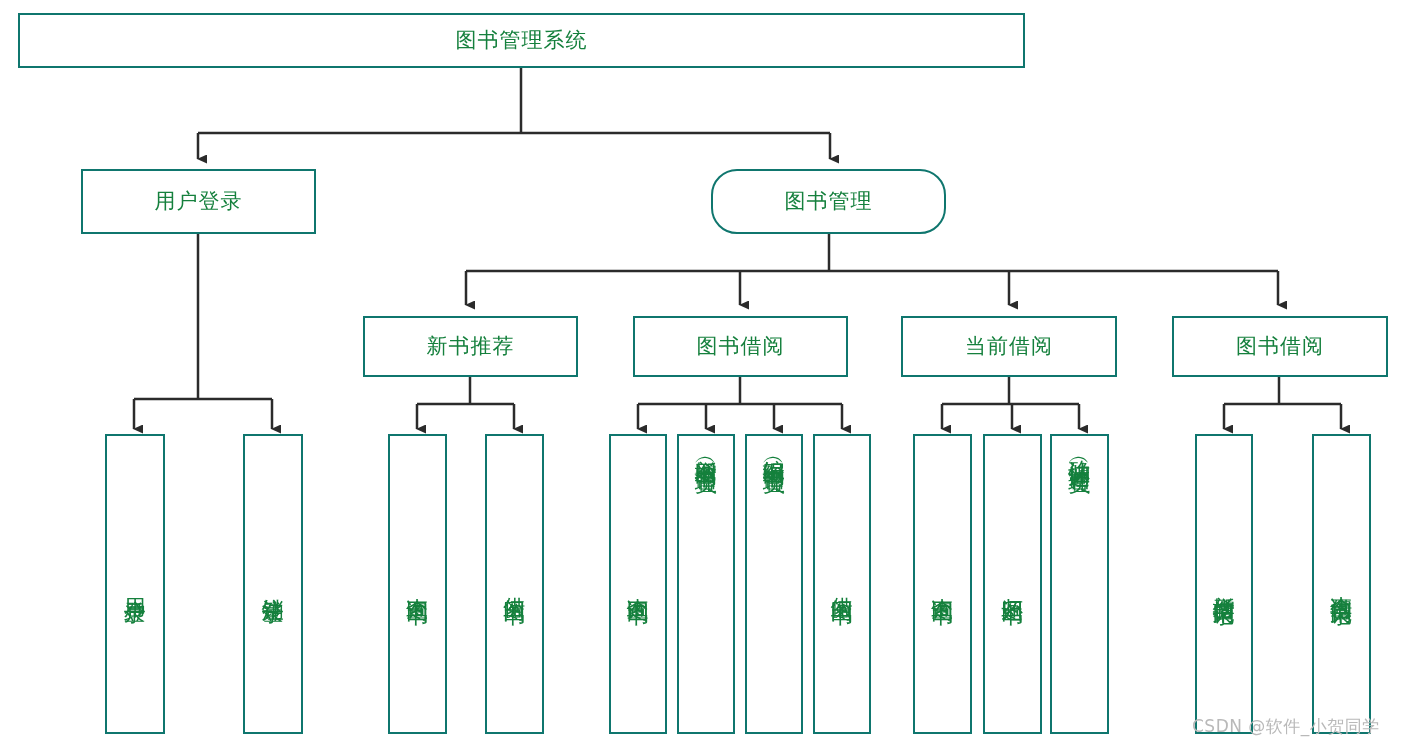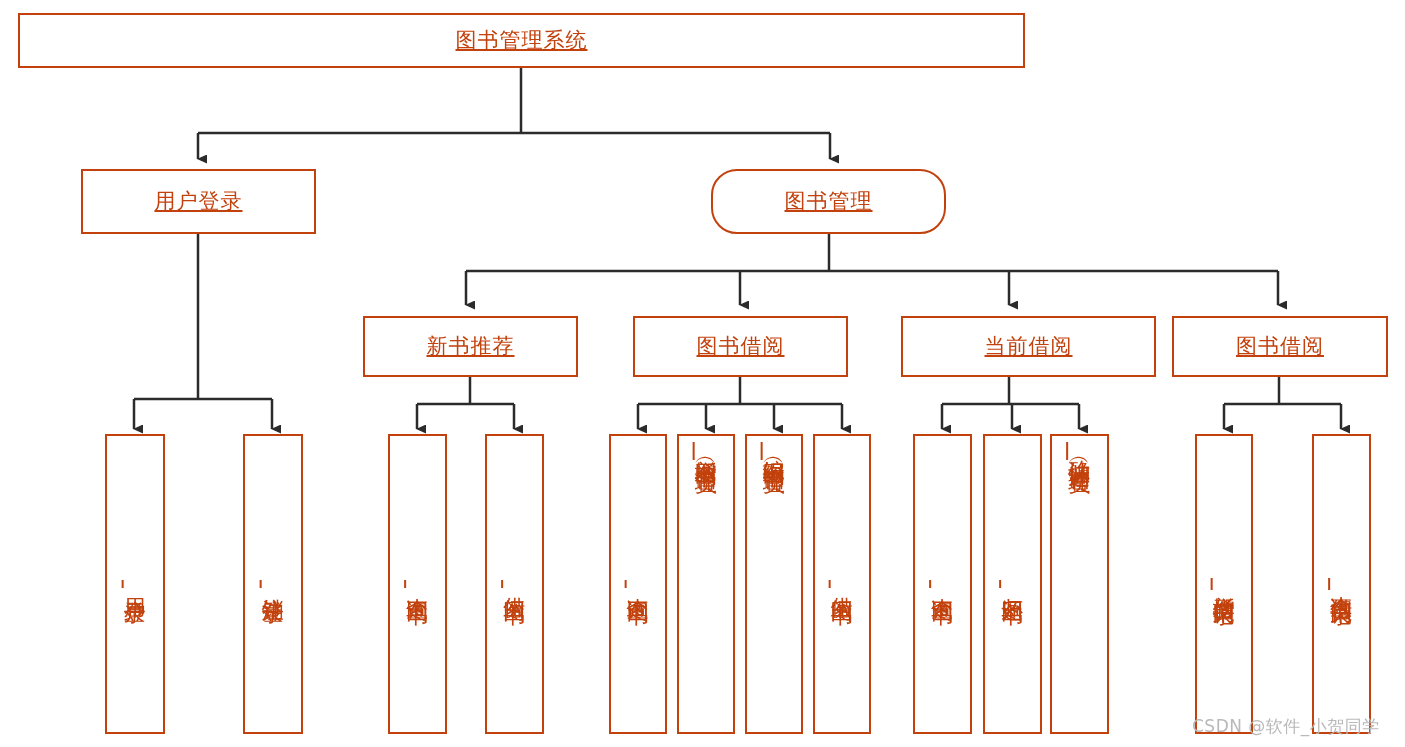--- a/index.html
+++ b/index.html
@@ -22,26 +22,25 @@
     left: 0;
     top: 0;
     width: 1405px;
     height: 747px;
     pointer-events: none;
   }
   .node {
     position: absolute;
     box-sizing: border-box;
     background: #ffffff;
-    border: 2px solid #c2410c;
+    border: 2px solid #0f766e;
     display: flex;
     align-items: center;
     justify-content: center;
-    color: #c2410c;
-    text-decoration: underline;
+    color: #15803d;
   }
   .node.horiz .label {
     font-size: 21px;
     line-height: 1.1;
     letter-spacing: 1px;
     white-space: nowrap;
   }
   .node.vert {
     align-items: flex-start;
     justify-content: center;
@@ -132,21 +131,21 @@
   <div class="node horiz" style="left:711px; top:169px; width:235px; height:65px;border-radius:26px;">
     <span class="label">图书管理</span>
   </div>
 
   <div class="node horiz" style="left:633px; top:316px; width:215px; height:61px;">
     <span class="label">图书借阅</span>
   </div>
   <div class="node horiz" style="left:363px; top:316px; width:215px; height:61px;">
     <span class="label">新书推荐</span>
   </div>
-  <div class="node horiz" style="left:901px; top:316px; width:255px; height:61px;">
+  <div class="node horiz" style="left:901px; top:316px; width:216px; height:61px;">
     <span class="label">当前借阅</span>
   </div>
   <div class="node horiz" style="left:1172px; top:316px; width:216px; height:61px;">
     <span class="label">图书借阅</span>
   </div>
 
   <div class="node vert centered" style="left:105px; top:434px; width:60px; height:300px;">
     <span class="label">用户登录</span>
   </div>
   <div class="node vert centered" style="left:243px; top:434px; width:60px; height:300px;">

